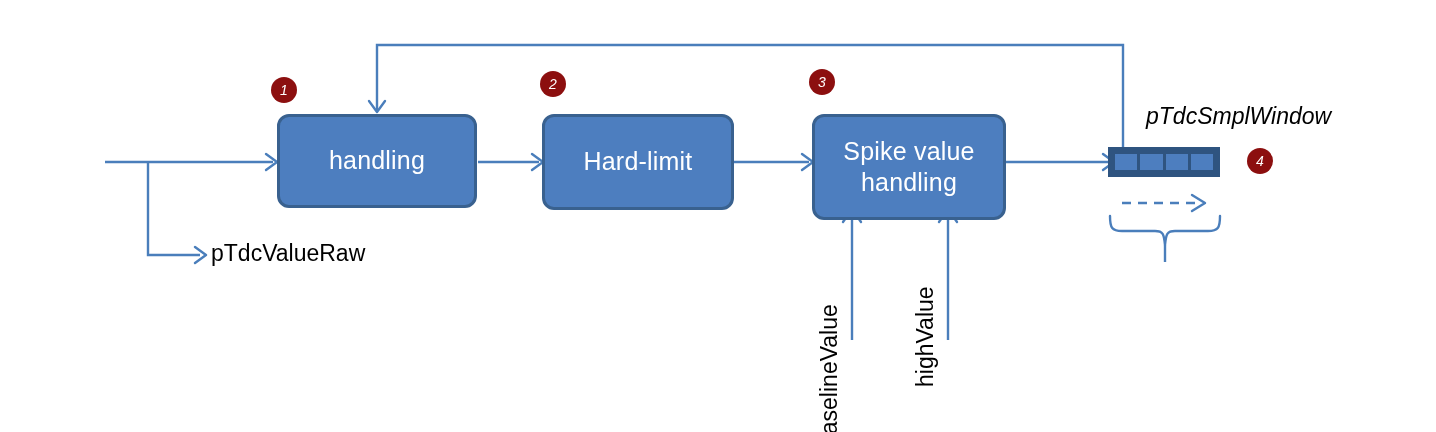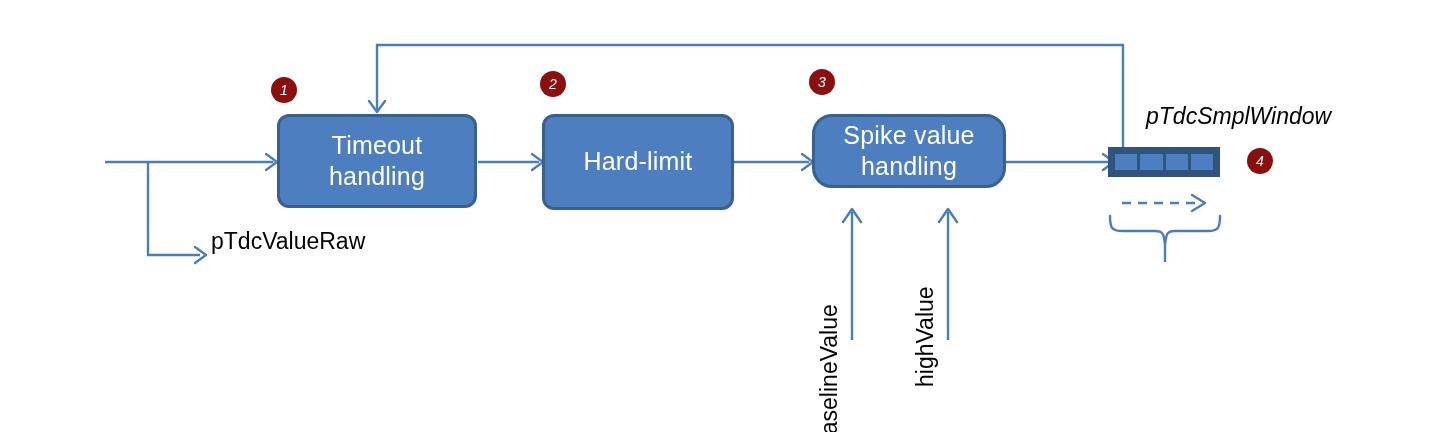--- a/index.html
+++ b/index.html
@@ -145,38 +145,37 @@
                L 1155,231
                C 1163,231 1164,234 1165,245
                C 1166,234 1167,231 1175,231
                L 1208,231
                C 1218,231 1220,228 1220,216" fill="none" stroke="#4A7EBB" stroke-width="2.4" stroke-linecap="round" stroke-linejoin="round"></path>
       <line x1="1165" y1="245" x2="1165" y2="262" stroke="#4A7EBB" stroke-width="2.4"></line>
     </g>
   </svg>
 
 
-  <div class="plain-label" style="left:211px; top:228px;text-align:center;">pTdcValueRaw</div>
+  <div class="plain-label" style="left:211px; top:240px;text-align:center;">pTdcValueRaw</div>
 
   <div class="proc-box" style="left:277px; top:114px; width:200px; height:94px;">
     <div>
-      <div>Timeout</div>
       <div>handling</div>
     </div>
   </div>
   <div class="badge" style="left:271px; top:77px;">1</div>
 
   <div class="proc-box" style="left:542px; top:114px; width:192px; height:96px;">
     <div>
       <div>Hard-limit</div>
     </div>
   </div>
   <div class="badge" style="left:540px; top:71px;">2</div>
 
-  <div class="proc-box" style="left:812px; top:114px; width:194px; height:74px;border-radius:20px;">
+  <div class="proc-box" style="left:812px; top:114px; width:194px; height:106px;">
     <div>
       <div>Spike value</div>
       <div>handling</div>
     </div>
   </div>
   <div class="badge" style="left:809px; top:69px;">3</div>
 
   <div class="vert-label" style="left:843px; top:420px;">baselineValue</div>
   <div class="vert-label" style="left:939px; top:360px;">highValue</div>
 

